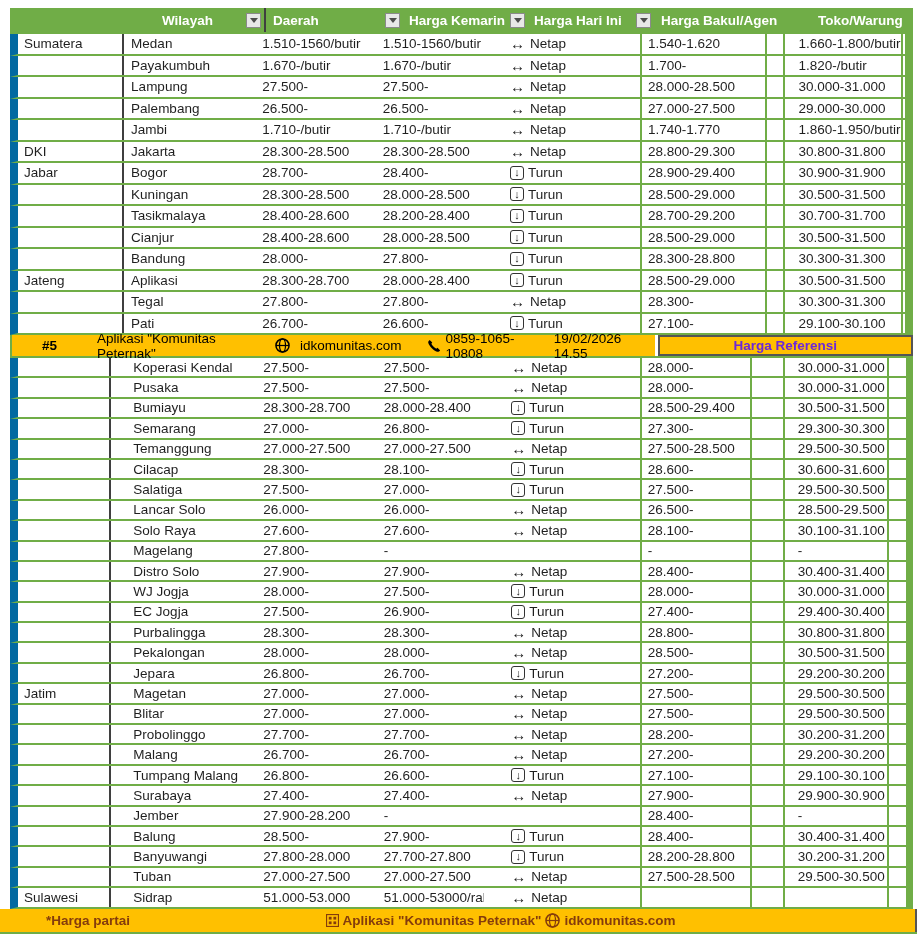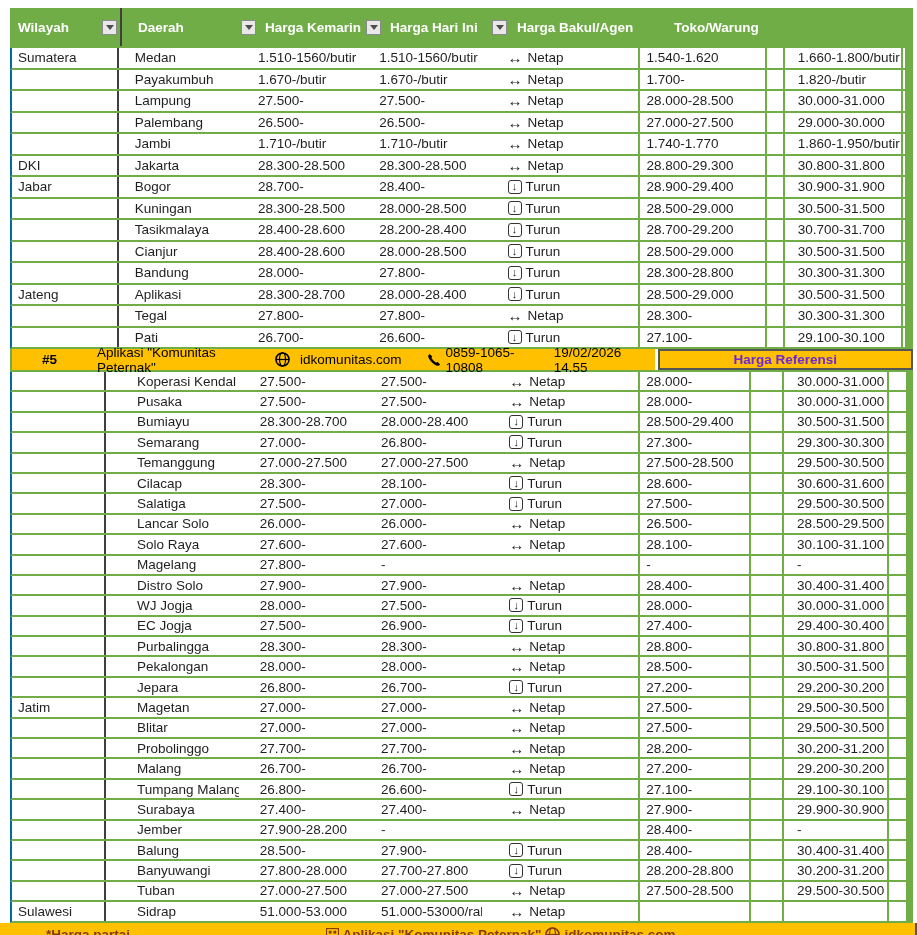--- a/index.html
+++ b/index.html
@@ -6,27 +6,27 @@
   body {
     font-family: "Liberation Sans", sans-serif;
     background: #ffffff;
     width: 917px; height: 935px;
     overflow: hidden;
     color: #1f1f1f;
   }
   .sheet { padding-top: 8px; padding-left: 10px; width: 913px; }
 
   .row { display: flex; align-items: stretch; border-bottom: 2px solid #70AD47; }
-  .row.hdr { height: 40px; background: #70AD47; border-left: 2px solid #70AD47; }
-  .row.data { height: 21.5px; background: #fff; border-left: 2px solid #0369a1; }
+  .row.hdr { height: 26px; background: #70AD47; border-left: 2px solid #70AD47; justify-content: flex-end; }
+  .row.data { height: 21.5px; background: #fff; border-left: 8px solid #0369a1; }
   .row.data.sm { height: 20.4px; gap: 15px; }
 
   .cell { display: flex; align-items: center; font-size: 13.5px; overflow: hidden; white-space: nowrap; }
   .c-wilayah { width: 110px; padding-left: 6px; border-right: 2px solid #3f3f3f; }
-  .c-daerah  { width: 137px; padding-left: 16px; }
+  .c-daerah  { width: 137px; padding-left: 7px; }
   .c-kemarin { width: 125px; padding-left: 6px; }
   .c-hariini { width: 126px; padding-left: 6px; }
   .c-ket     { width: 144px; padding-left: 12px; }
   .c-bakul   { width: 132px; padding-left: 6px; margin-left: 3px; border-left: 2px solid #70AD47; border-right: 2px solid #70AD47; }
   .c-toko    { width: 124px; padding-left: 13px; margin-left: 16px; border-left: 2px solid #70AD47; border-right: 2px solid #70AD47; }
   .c-strip   { width: 8px; margin-left: 2px; background: #70AD47; }
 
   
   .hcell { display: flex; align-items: center; justify-content: space-between;
            color: #fff; font-weight: bold; font-size: 13.5px; padding-right: 3px; }

